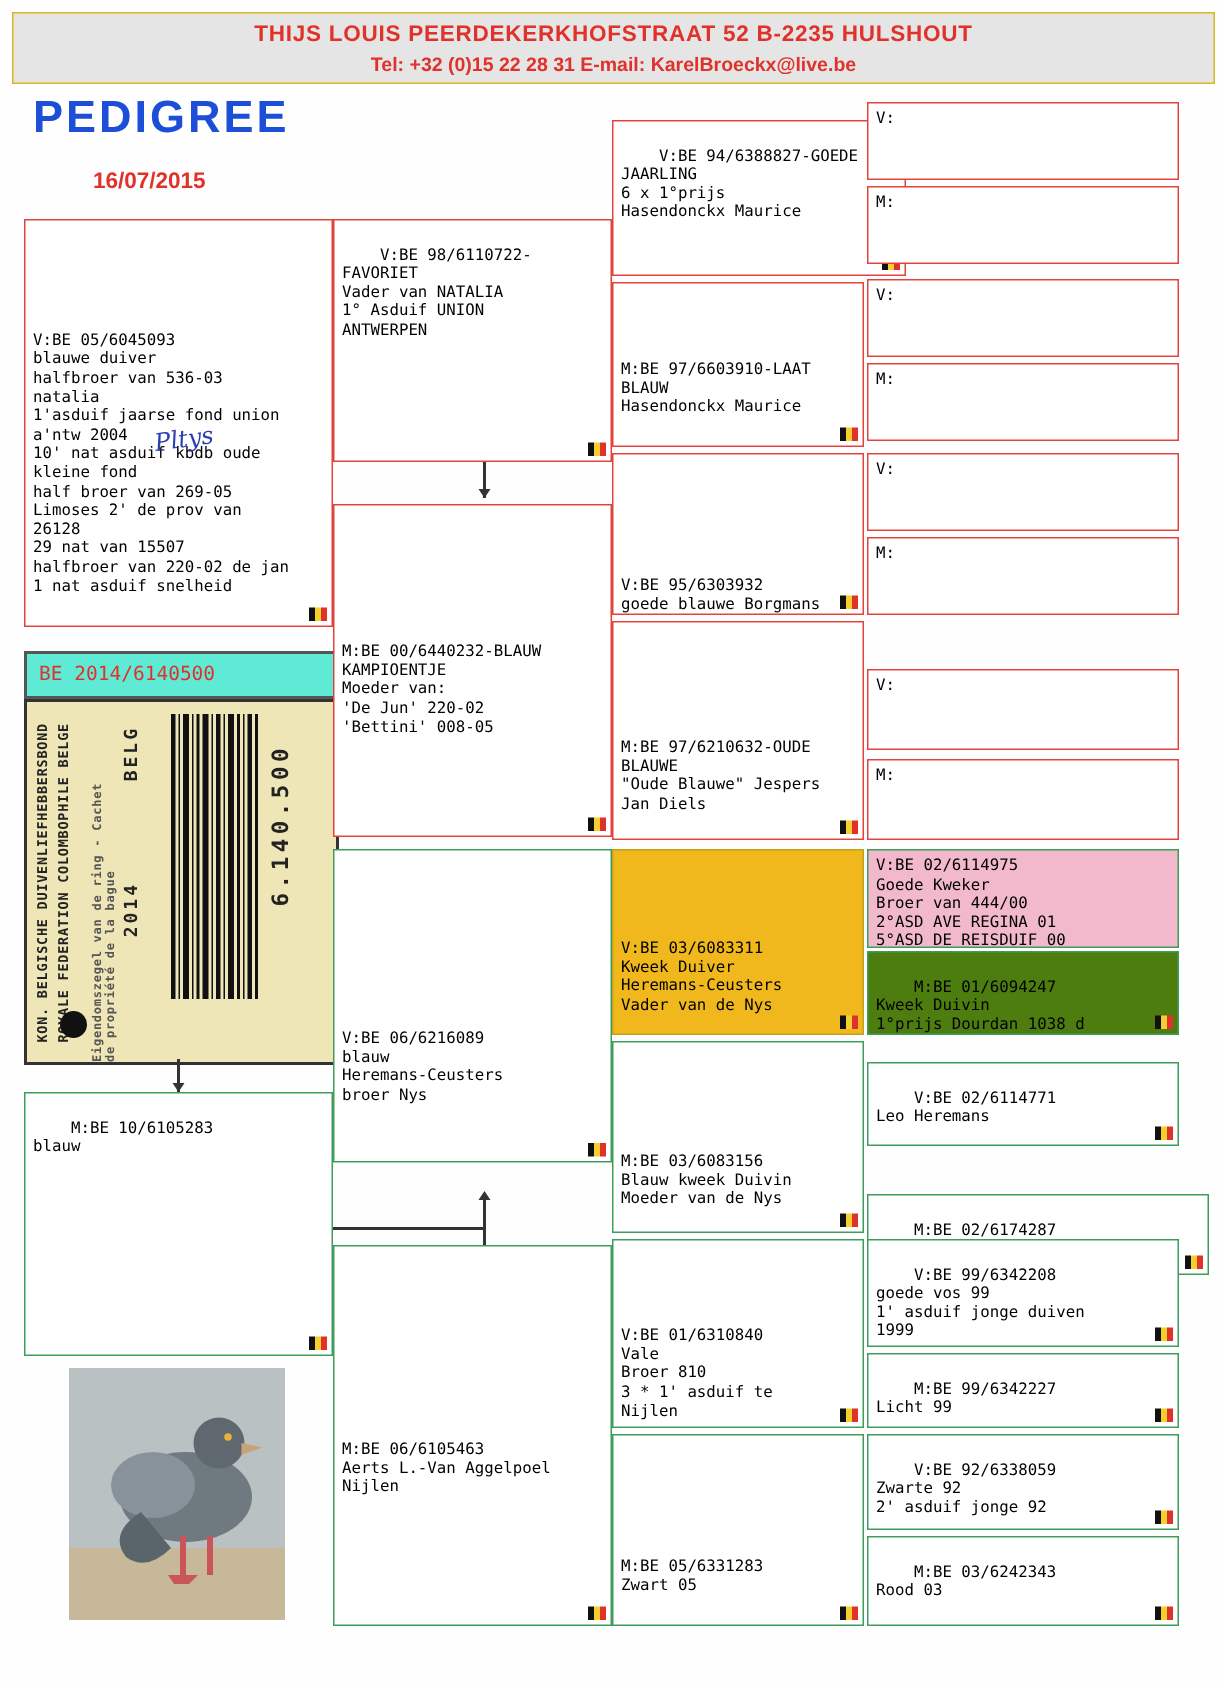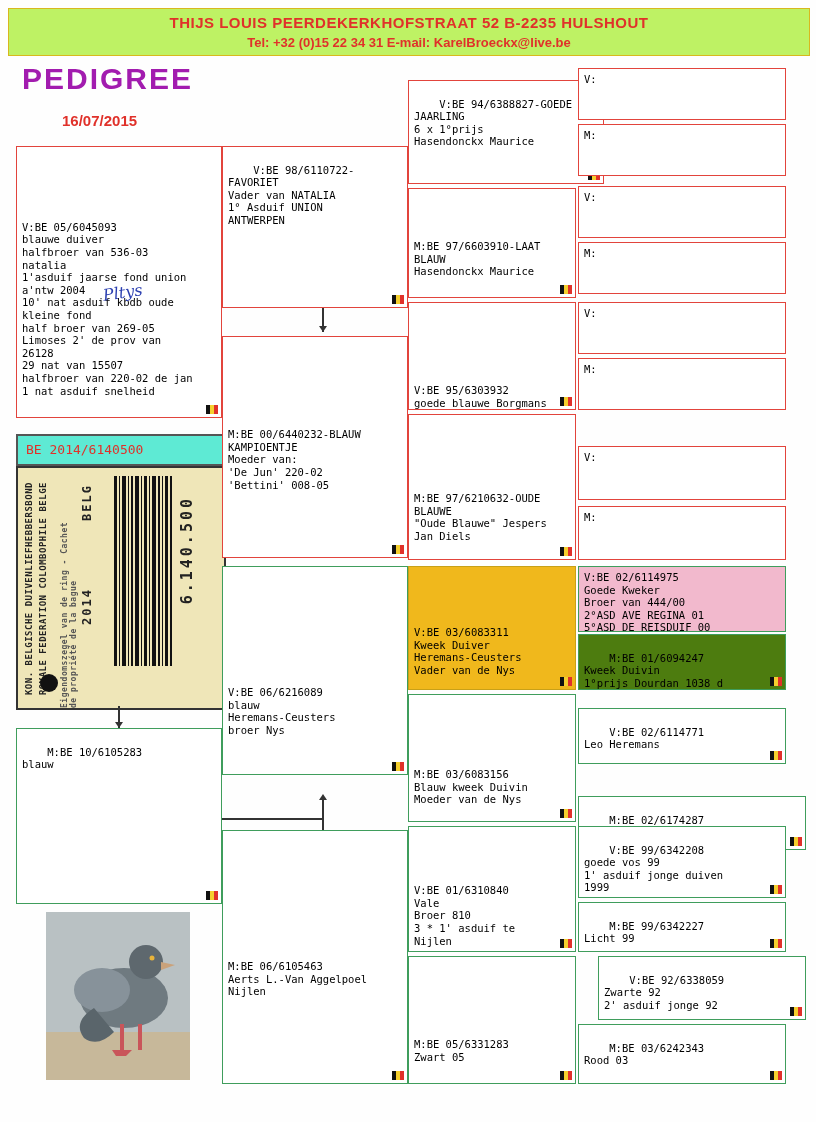--- a/index.html
+++ b/index.html
@@ -1,21 +1,21 @@
 <!DOCTYPE html>
 <html><head>
 <meta charset="utf-8">
 <style>
   html,body{margin:0;padding:0;background:#fff;}
   body{width:816px;height:1122px;font-family:"DejaVu Sans Mono",monospace;}
   #sheet{position:relative;width:816px;height:1122px;background:#fefefe;overflow:hidden;}
-  .hdr{position:absolute;left:8px;top:8px;width:800px;height:46px;background:#bef264;border:1px solid #d8b81e;}
+  .hdr{position:absolute;left:8px;top:8px;width:800px;height:46px;background:#e5e5e5;border:1px solid #d8b81e;}
   .hdr .l1{position:absolute;left:0;top:5px;width:100%;text-align:center;color:#e0312a;font-family:"Liberation Sans",sans-serif;font-weight:bold;font-size:15px;letter-spacing:.5px;}
   .hdr .l2{position:absolute;left:0;top:26px;width:100%;text-align:center;color:#e0312a;font-family:"Liberation Sans",sans-serif;font-weight:bold;font-size:13px;}
-  .pedigree-title{position:absolute;left:22px;top:62px;color:#a21caf;font-family:"Liberation Sans",sans-serif;font-weight:bold;font-size:30px;letter-spacing:2px;}
+  .pedigree-title{position:absolute;left:22px;top:62px;color:#1d4ed8;font-family:"Liberation Sans",sans-serif;font-weight:bold;font-size:30px;letter-spacing:2px;}
   .pedi-date{position:absolute;left:62px;top:112px;color:#e0312a;font-family:"Liberation Sans",sans-serif;font-weight:bold;font-size:15px;}
   .box{position:absolute;box-sizing:border-box;background:#fff;font-size:10.5px;line-height:12.6px;padding:4px 5px;white-space:pre-wrap;overflow:hidden;}
   .red{border:1px solid #e2443c;}
   .green{border:1px solid #3f9d5c;}
   .yellow{border:1px solid #c8a018;background:#f0b81c;}
   .pink{border:1px solid #3f9d5c;background:#f2b9cd;}
   .lgreen{border:1px solid #3f9d5c;background:#4d7c0f;}
   .flag{position:absolute;right:3px;bottom:3px;width:12px;height:9px;}
   .flag i{display:block;float:left;width:4px;height:9px;}
   .flag .b{background:#111;}.flag .y{background:#f5cf2e;}.flag .r{background:#e0312a;}
@@ -34,21 +34,21 @@
   .arr-up{border-bottom:6px solid #333;}
   .sig{position:absolute;left:86px;top:140px;font-family:"DejaVu Serif",serif;font-size:16px;color:#2b3fb0;transform:rotate(-8deg);font-style:italic;}
 </style>
 </head>
 <body>
 
 <div id="sheet">
 
   <div class="hdr">
     <div class="l1">THIJS LOUIS      PEERDEKERKHOFSTRAAT 52    B-2235   HULSHOUT</div>
-    <div class="l2">Tel: +32 (0)15 22 34 31   E-mail: KarelBroeckx@live.be</div>
+    <div class="l2">Tel: +32 (0)15 22 28 31   E-mail: KarelBroeckx@live.be</div>
   </div>
 
   <div class="pedigree-title">PEDIGREE</div>
   <div class="pedi-date">16/07/2015</div>
 
   <div class="box red" style="left:16px;top:146px;width:206px;height:272px;">
     <span class="sig">Pltys</span>
     <span style="display:block;margin-top:32px;">V:BE 05/6045093
 blauwe duiver
 halfbroer van 536-03
@@ -246,21 +246,21 @@
 goede vos 99
 1' asduif jonge duiven
 1999</span>
     <span class="flag"><i class="b"></i><i class="y"></i><i class="r"></i></span>
   </div>
   <div class="box green" style="left:578px;top:902px;width:208px;height:50px;">
     <span>M:BE 99/6342227
 Licht 99</span>
     <span class="flag"><i class="b"></i><i class="y"></i><i class="r"></i></span>
   </div>
-  <div class="box green" style="left:578px;top:956px;width:208px;height:64px;margin-left:20px;">
+  <div class="box green" style="left:578px;top:956px;width:208px;height:64px;">
     <span>V:BE 92/6338059
 Zwarte 92
 2' asduif jonge 92</span>
     <span class="flag"><i class="b"></i><i class="y"></i><i class="r"></i></span>
   </div>
   <div class="box green" style="left:578px;top:1024px;width:208px;height:60px;">
     <span>M:BE 03/6242343
 Rood 03</span>
     <span class="flag"><i class="b"></i><i class="y"></i><i class="r"></i></span>
   </div>

